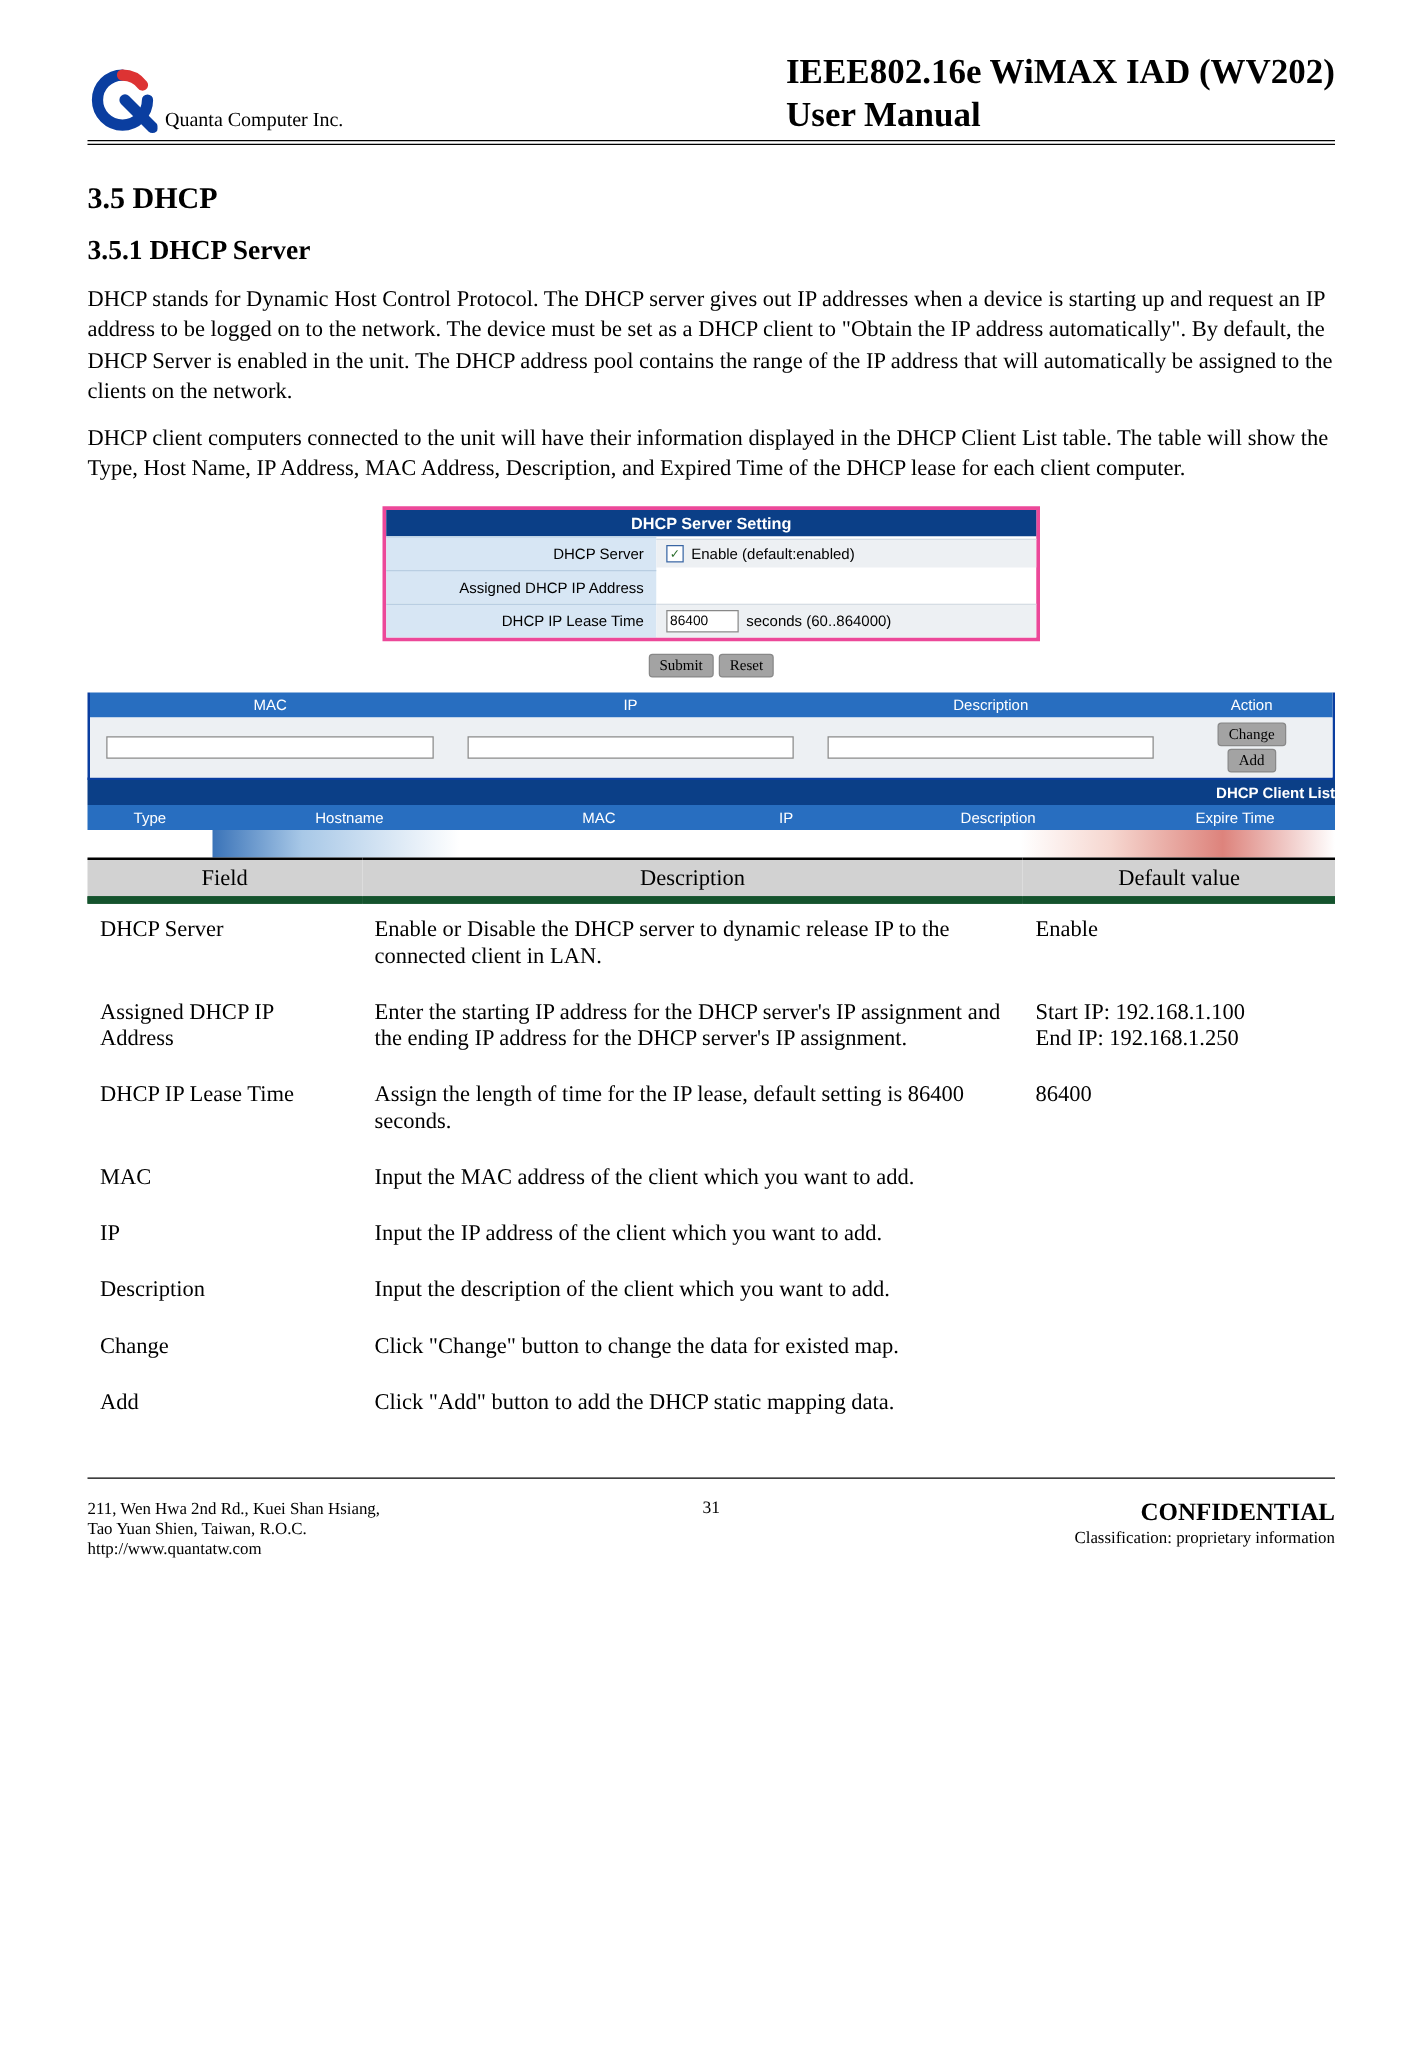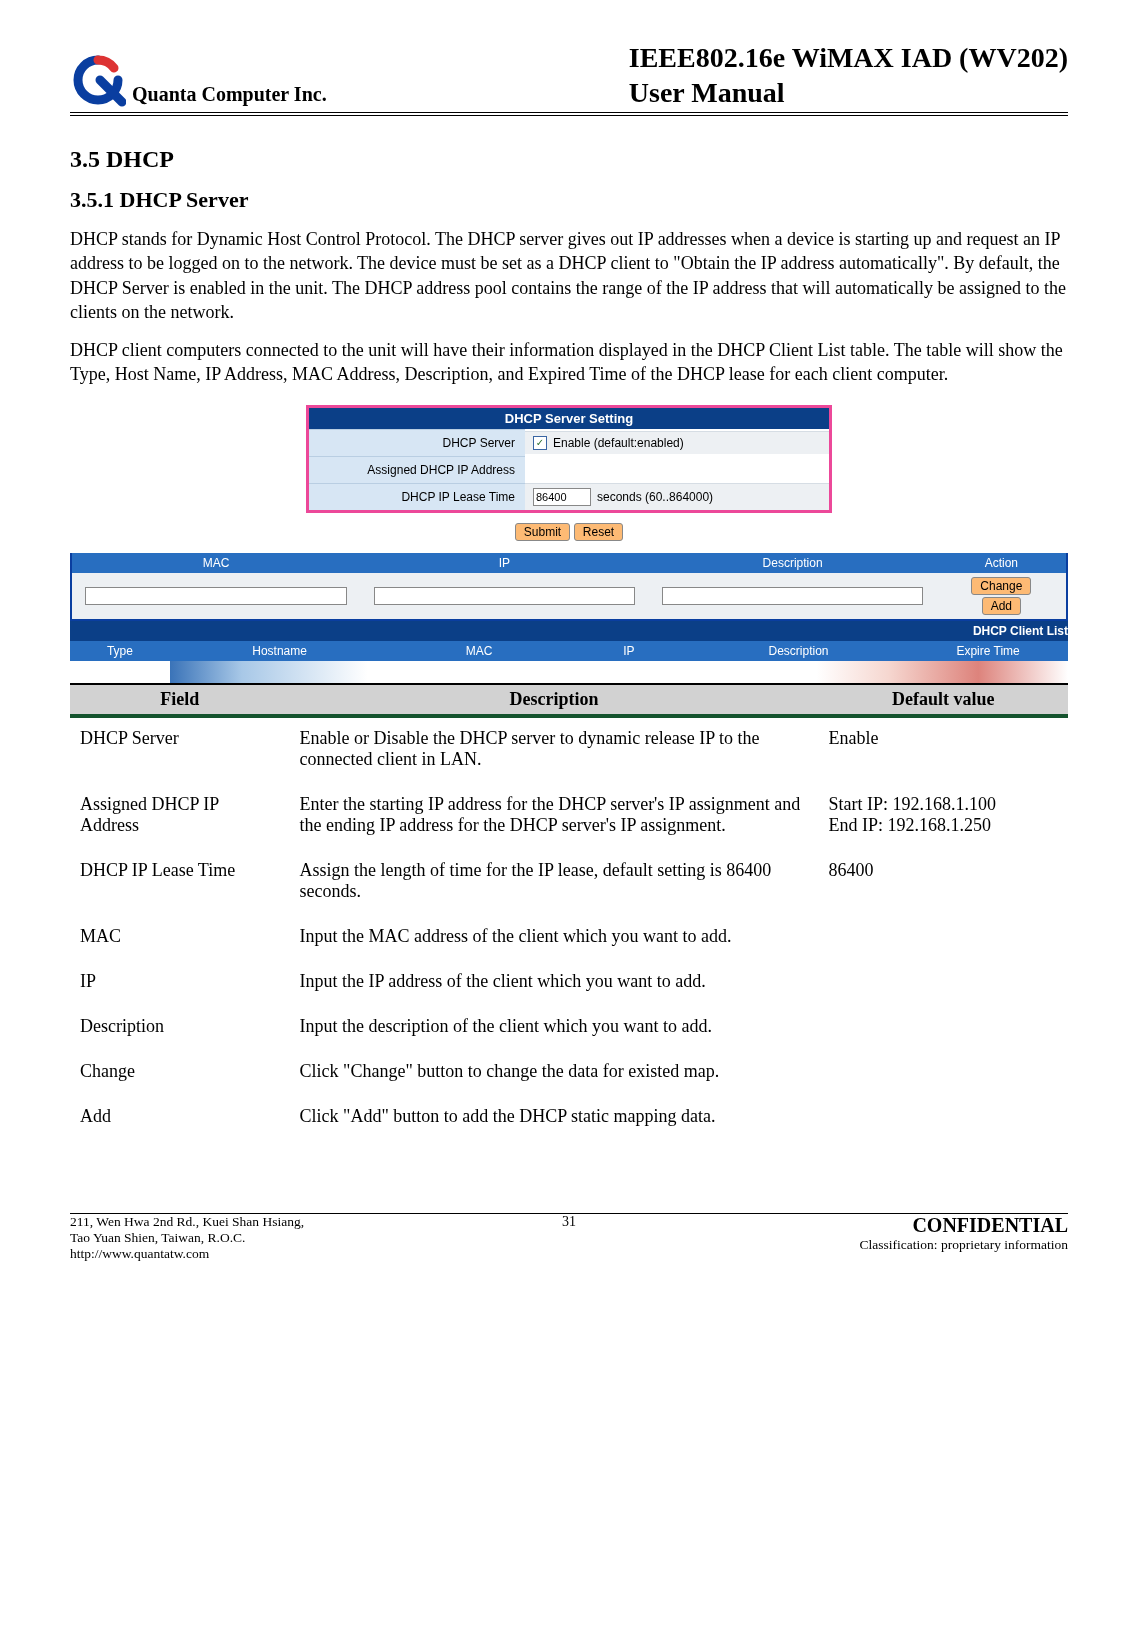--- a/index.html
+++ b/index.html
@@ -25,22 +25,22 @@
     align-items: flex-end;
     gap: 6px;
   }
   .logo {
     width: 56px;
     height: 56px;
     position: relative;
   }
   .logo svg { width: 56px; height: 56px; }
   .brand {
-    font-weight: bold;
-    font-size: 20px;
+    font-weight: normal;
+    font-size: 16px;
     padding-bottom: 4px;
   }
   .header-right {
     text-align: left;
     font-weight: bold;
     font-size: 28px;
     line-height: 1.25;
   }
   .section-num {
     font-size: 24px;
@@ -116,24 +116,24 @@
     display: inline-flex;
     align-items: center;
   }
   .mini-input.wide { width: 52px; }
   .cb {
     width: 12px; height: 12px; border: 1px solid #3965a3;
     display: inline-flex; align-items: center; justify-content: center;
     background: #fff; font-size: 10px; color: #2c6e2c;
   }
   .btn {
-    font-family: Liberation Sans, sans-serif;
+    font-family: Liberation Serif, serif;
     font-size: 12px;
     border: 1px solid #888;
-    background: #fdba74;
+    background: #a3a3a3;
     padding: 1px 8px;
     border-radius: 3px;
     display: inline-block;
   }
   .center-btns {
     text-align: center;
     margin: 10px 0 12px 0;
   }
   .bar {
     display: flex;
@@ -188,35 +188,35 @@
   .gradient-strip.narrow { margin-left: 10%; }
   table.fields {
     width: 100%;
     border-collapse: collapse;
     font-family: "Times New Roman", serif;
     font-size: 18px;
     margin-top: 0;
   }
   table.fields th {
     background: #d2d2d2;
-    font-weight: bold;
+    font-weight: normal;
     padding: 4px 10px;
     text-align: left;
     border-top: 2px solid #000;
-    border-bottom: 4px solid #14532d;
+    border-bottom: 6px solid #14532d;
   }
   table.fields th.center { text-align: center; }
   table.fields td {
     padding: 10px 10px 14px 10px;
     vertical-align: top;
   }
   .footer {
-    margin-top: 72px;
+    margin-top: 36px;
     border-top: 1px solid #000;
-    padding-top: 0;
+    padding-top: 16px;
     display: flex;
     justify-content: space-between;
     font-size: 13.5px;
     font-family: "Times New Roman", serif;
   }
   .footer .mid {
     position: absolute;
     left: 50%;
     transform: translateX(-50%);
     font-size: 14px;

